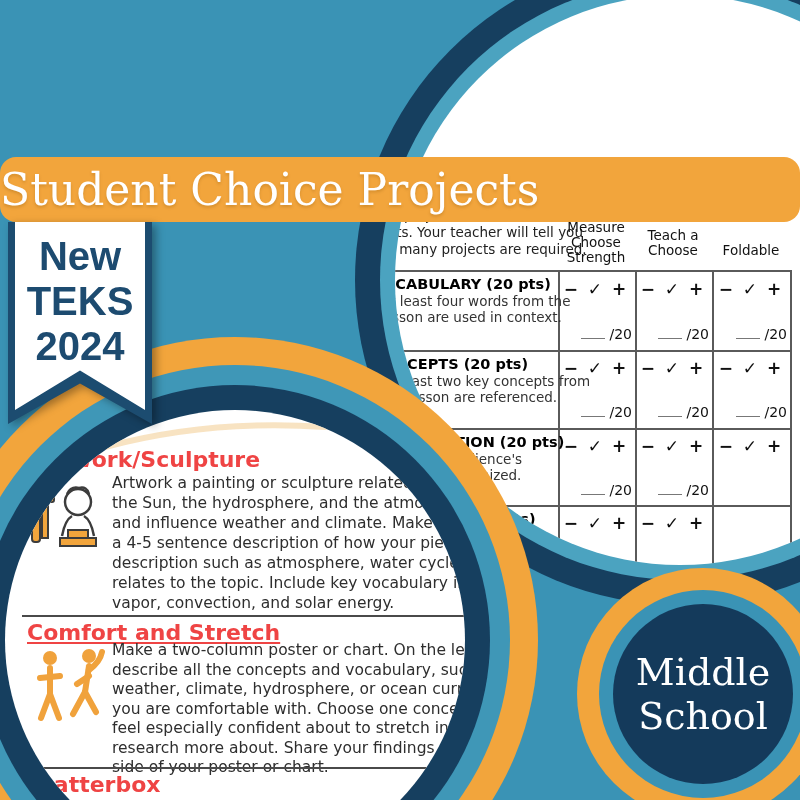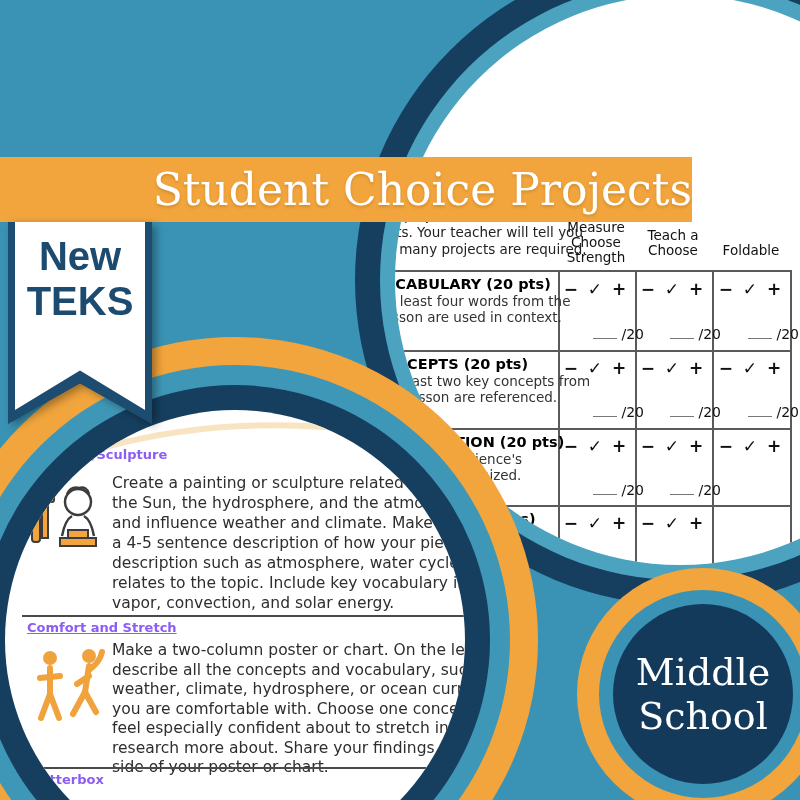--- a/index.html
+++ b/index.html
@@ -6,22 +6,22 @@
   #stage{position:relative;width:800px;height:800px;overflow:hidden;background:#3A93B5;
          font-family:"DejaVu Sans",sans-serif;}
   .abs{position:absolute;}
   .circle{position:absolute;border-radius:50%;}
   
   #header-band{left:0;top:0;width:800px;height:157px;background:#1E4E73;
     display:flex;flex-direction:column;align-items:center;justify-content:center;z-index:40;}
   .title-line{font-family:"Liberation Sans",sans-serif;font-weight:bold;font-size:64px;
     color:#fff;letter-spacing:2px;line-height:66px;transform:scaleY(1.14);
     text-shadow:0 3px 4px rgba(10,30,50,.35);}
-  #subtitle-band{left:0;top:157px;width:692px;height:65px;background:#F2A53C;
-    display:flex;align-items:center;justify-content:flex-end;z-index:40;}
+  #subtitle-band{left:0;top:157px;width:800px;height:65px;background:#F2A53C;
+    display:flex;align-items:center;justify-content:flex-start;z-index:40;border-radius:16px;}
   #subtitle-text{font-family:"DejaVu Serif",serif;font-size:44px;color:#fff;
     text-shadow:0 2px 3px rgba(120,70,0,.25);}
   
   #ribbon{left:8px;top:222px;width:144px;height:202px;z-index:60;
     filter:drop-shadow(4px 3px 4px rgba(0,0,0,.35));}
   #ribbon-outer{position:absolute;inset:0;background:#1C4C70;
     clip-path:polygon(0 0,100% 0,100% 100%,50% 80%,0 100%);}
   #ribbon-inner{position:absolute;left:7px;top:0;width:130px;height:188px;background:#fff;
     clip-path:polygon(0 0,100% 0,100% 100%,50% 79%,0 100%);}
   #ribbon-text{position:absolute;left:0;top:12px;width:144px;text-align:center;
@@ -31,24 +31,24 @@
   .sheet{position:absolute;width:800px;height:800px;}
   .doc-small{font-size:13.5px;line-height:17px;color:#222;}
   .col-head{position:absolute;font-weight:normal;font-size:13.5px;line-height:15px;
     color:#111;text-align:center;width:80px;}
   .gl{position:absolute;background:#5a5a5a;}
   .row-title{position:absolute;font-weight:bold;font-size:14.5px;color:#000;white-space:nowrap;}
   .row-desc{position:absolute;font-size:13.5px;line-height:15.5px;color:#333;white-space:nowrap;}
   .row-desc .ind{padding-left:8px;display:block;}
   .marks{position:absolute;width:72px;text-align:center;font-weight:bold;font-size:17px;
     letter-spacing:2px;color:#111;white-space:nowrap;}
-  .score{position:absolute;width:72px;text-align:left;font-size:14px;color:#111;white-space:nowrap;padding-left:33px;}
+  .score{position:absolute;width:72px;text-align:right;font-size:14px;color:#111;white-space:nowrap;}
   .blank{display:inline-block;width:24px;border-bottom:1.5px solid #777;height:12px;}
   
-  .sec-title{position:absolute;font-weight:bold;font-size:13px;color:#8b5cf6;white-space:nowrap;}
+  .sec-title{position:absolute;font-weight:bold;font-size:22px;color:#ef4444;white-space:nowrap;}
   .para{position:absolute;font-size:15.5px;color:#2e2e2e;white-space:nowrap;}
   .divider{position:absolute;height:2px;background:#4a4a4a;}
   
   #ms-text{position:absolute;left:593px;top:650px;width:220px;text-align:center;
     font-family:"DejaVu Serif",serif;font-size:38px;line-height:44px;color:#fff;z-index:35;}
 </style>
 </head>
 <body>
 
 <div id="stage">
@@ -154,21 +154,21 @@
         <path d="M39 14 q 4 -8 12 -6 q 8 -2 10 6" fill="none" stroke="#3c3c3c" stroke-width="2.5"></path>
         <path d="M34 56 q 3 -16 10 -20 M66 56 q -3 -16 -10 -20" fill="none" stroke="#3c3c3c" stroke-width="2.5"></path>
         <rect x="40" y="50" width="20" height="8" fill="#F2A53C" stroke="#3c3c3c" stroke-width="2"></rect>
         <rect x="32" y="58" width="36" height="8" fill="#F2A53C" stroke="#3c3c3c" stroke-width="2"></rect>
         <rect x="8" y="12" width="18" height="10" rx="2" fill="#F2A53C" stroke="#3c3c3c" stroke-width="2"></rect>
         <rect x="14" y="22" width="6" height="36" fill="#F2A53C" stroke="#3c3c3c" stroke-width="2"></rect>
         <path d="M4 34 l4 -8 l4 8 z" fill="#3c3c3c"></path>
         <rect x="4" y="34" width="8" height="28" rx="3" fill="#F2A53C" stroke="#3c3c3c" stroke-width="2"></rect>
       </svg>
       <div class="para" style="left:112px;top:473px;line-height:20px;">
-        <div>Create a painting or sculpture related to</div>
+        <div>Artwork a painting or sculpture related to</div>
         <div>the Sun, the hydrosphere, and the atmosphere</div>
         <div>and influence weather and climate. Make a</div>
         <div>a 4-5 sentence description of how your piece</div>
         <div>description such as atmosphere, water cycle,</div>
         <div>relates to the topic. Include key vocabulary in</div>
         <div>vapor, convection, and solar energy.</div>
       </div>
       <div class="divider" style="left:22px;top:615px;width:448px;"></div>
 
       <div class="sec-title" style="left:27px;top:620px;text-decoration:underline;">Comfort and Stretch</div>
@@ -201,16 +201,17 @@
   <div class="abs" id="subtitle-band">
     <div id="subtitle-text">Student Choice Projects</div>
   </div>
 
   <div class="abs" id="ribbon">
     <div id="ribbon-outer"></div>
     <div id="ribbon-inner"></div>
     <div id="ribbon-text">
       <div>New</div>
       <div>TEKS</div>
+      <div>2024</div>
     </div>
   </div>
 
 </div>
 
 </body></html>

